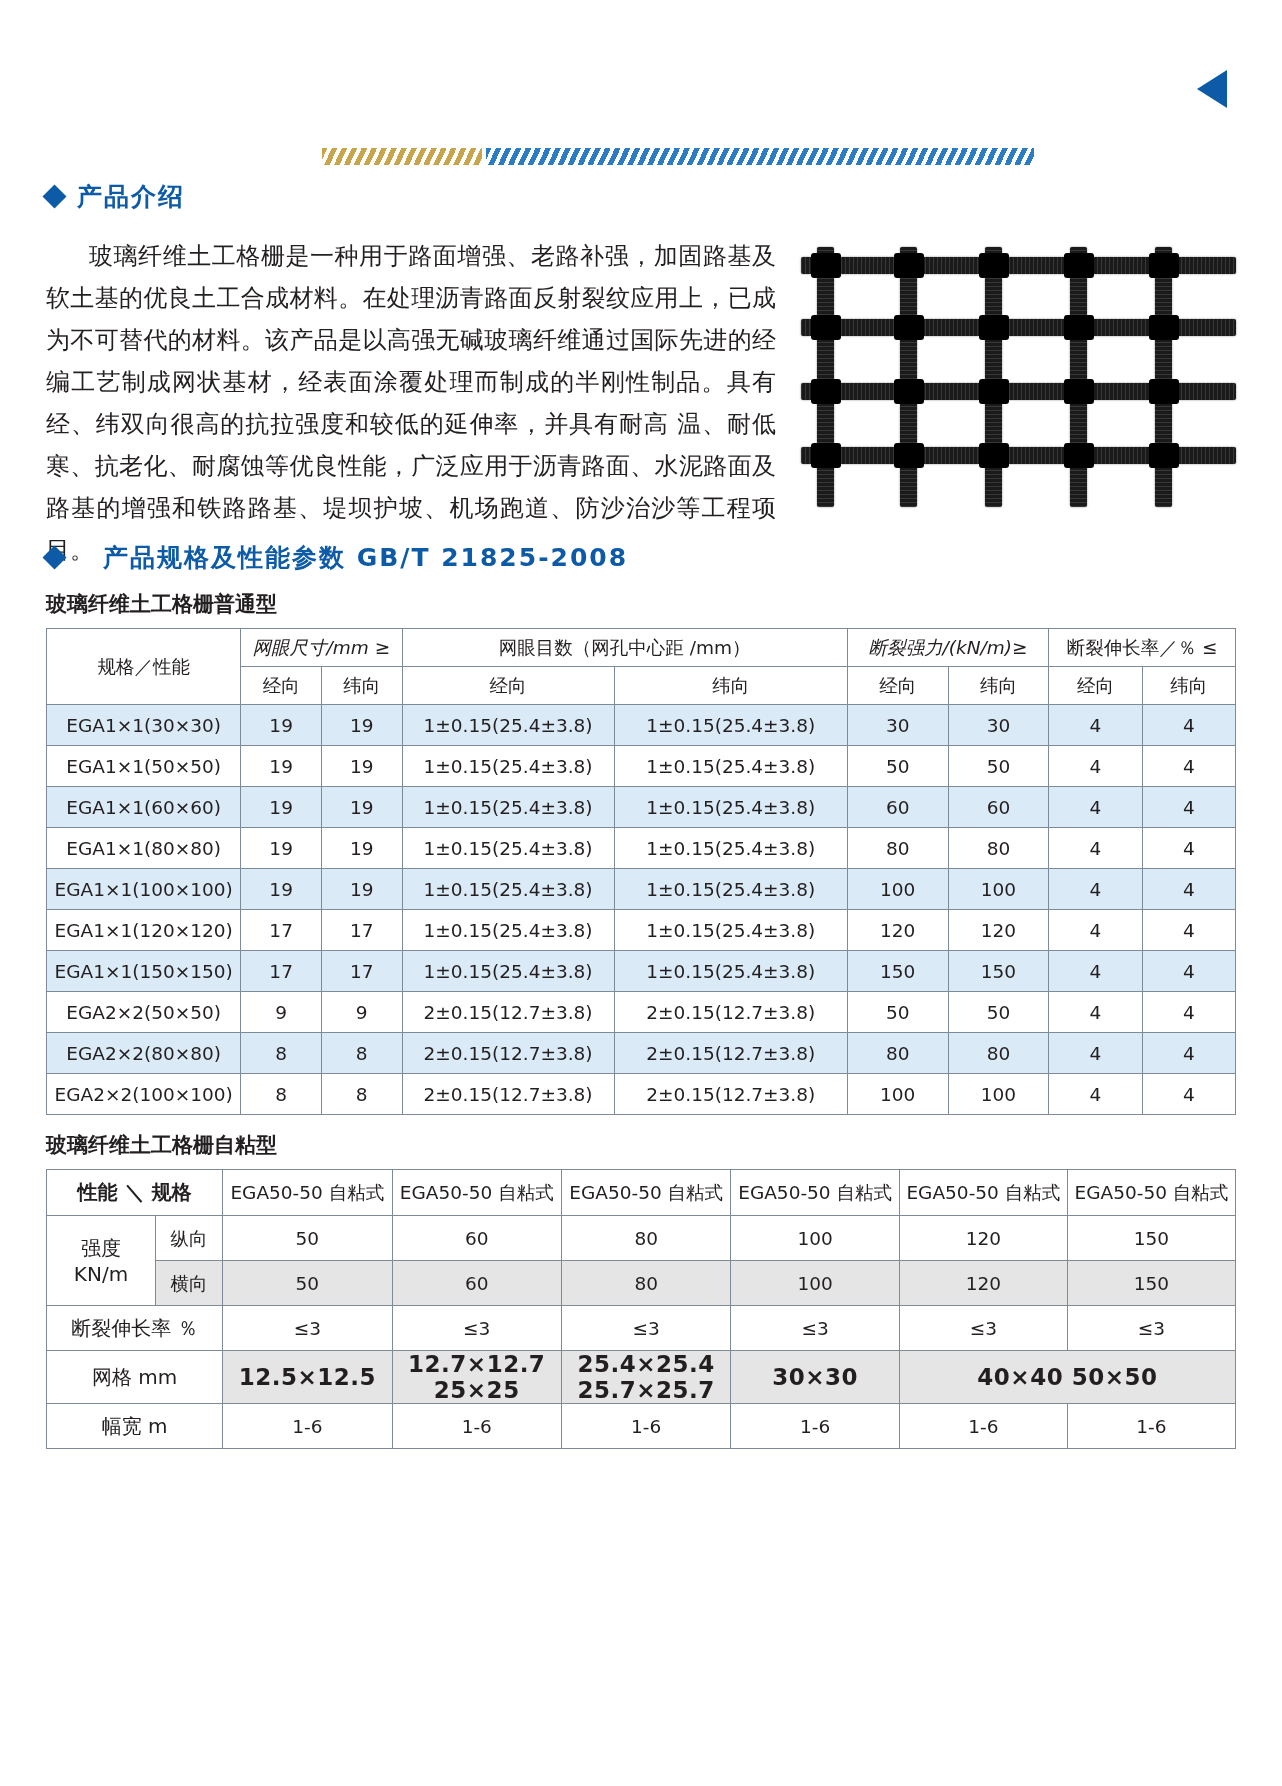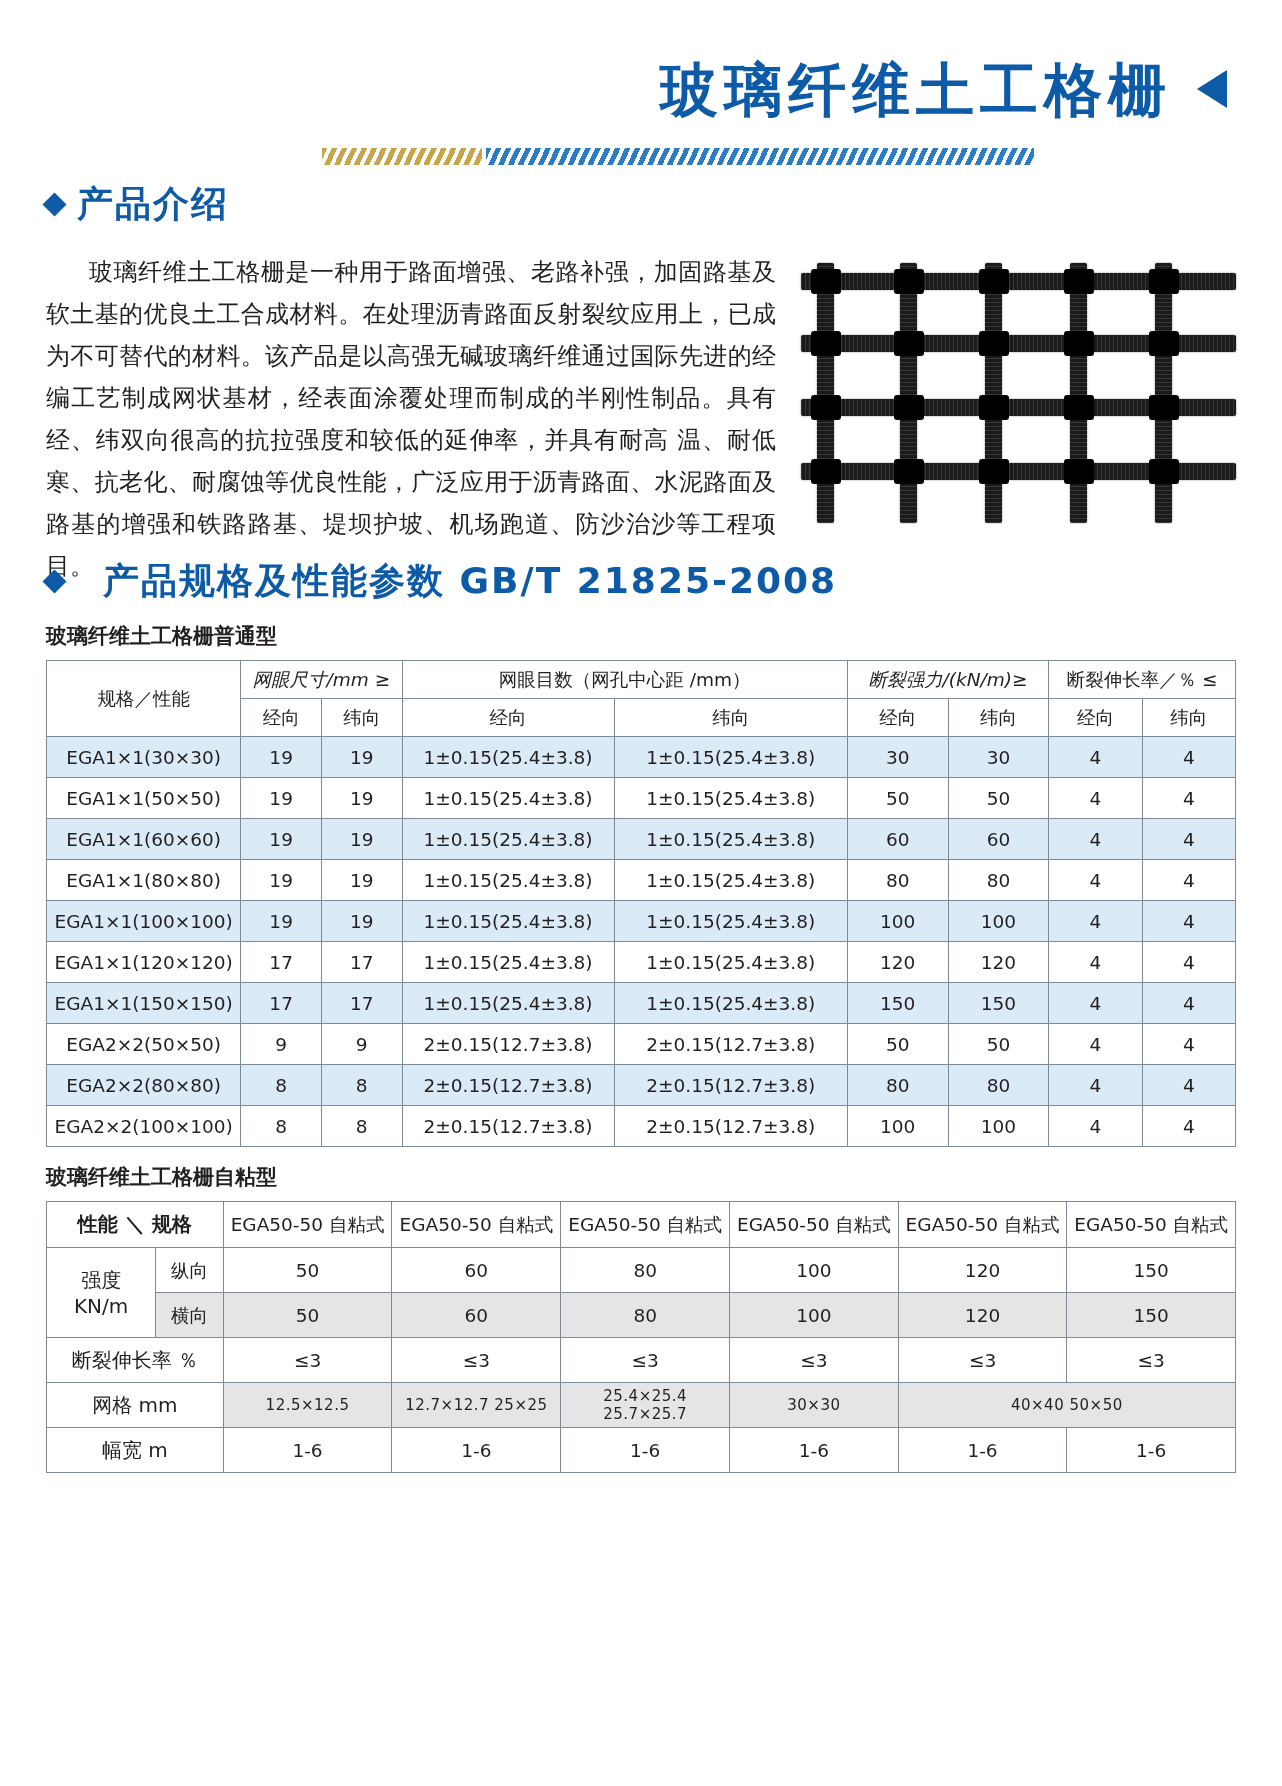--- a/index.html
+++ b/index.html
@@ -70,21 +70,21 @@
     margin: 0 0 0 46px;
   }
   .diamond {
     width: 17px;
     height: 17px;
     background: #0d5aa7;
     transform: rotate(45deg);
     flex: 0 0 auto;
   }
   .section-title {
-    font-size: 36px;
+    font-size: 25px;
     font-weight: bold;
     color: #0d5aa7;
     letter-spacing: 2px;
     font-family: "DejaVu Sans", "Liberation Sans", sans-serif;
   }
 
   
   .intro-wrap {
     position: relative;
     margin-top: 22px;
@@ -159,27 +159,26 @@
   }
   .t1 th { height: 38px; background: #ffffff; }
   .t1 td { height: 41px; }
   .t1 tbody tr:nth-child(odd) td { background: #dbeaf7; }
   .t1 tbody tr:nth-child(even) td { background: #ffffff; }
 
   .t2 td { height: 45px; }
   .t2 .hdr { height: 46px; background: #ffffff; }
   .t2 .shade { background: #e5e5e5; }
   .t2 .rowlabel { font-size: 20px; }
-  .t2 .cellsm { font-size: 15px; letter-spacing: .5px; }
+  .t2 .cellsm { font-size: 23px; letter-spacing: .5px; font-weight: bold; }
 </style>
 </head>
 <body>
 
 <div class="header">
-  <div class="main-title">玻璃纤维土工格栅</div>
   <div class="title-arrow"></div>
   <div class="stripe-bar">
     <div class="stripe-seg stripe-gold"></div>
     <div class="stripe-seg stripe-blue"></div>
   </div>
 </div>
 
 <div class="section-head">
   <span class="diamond"></span>
   <span class="section-title">产品介绍</span>

